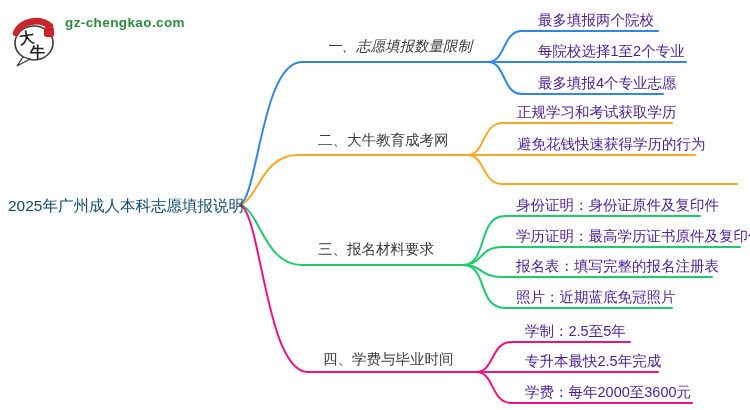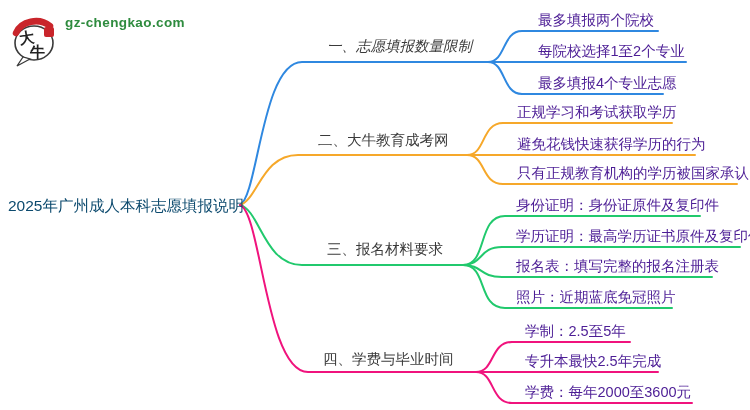--- a/index.html
+++ b/index.html
@@ -102,30 +102,29 @@
     </svg>
     <div class="logo-textcol">
       <div class="logo-sub">gz-chengkao.com</div>
     </div>
   </div>
 
   <div class="root-node">2025年广州成人本科志愿填报说明</div>
 
   <div class="branch-label" style="left:327px; top:37px;font-style:italic;">一、志愿填报数量限制</div>
   <div class="branch-label" style="left:318px; top:131px;">二、大牛教育成考网</div>
-  <div class="branch-label" style="left:327px; top:240px;">三、报名材料要求</div>
+  <div class="branch-label" style="left:318px; top:240px;">三、报名材料要求</div>
   <div class="branch-label" style="left:323px; top:350px;">四、学费与毕业时间</div>
 
   <div class="leaf-label" style="left:538px; top:11px;">最多填报两个院校</div>
   <div class="leaf-label" style="left:538px; top:42px;">每院校选择1至2个专业</div>
   <div class="leaf-label" style="left:538px; top:74px;">最多填报4个专业志愿</div>
 
   <div class="leaf-label" style="left:517px; top:103px;">正规学习和考试获取学历</div>
   <div class="leaf-label" style="left:517px; top:135px;">避免花钱快速获得学历的行为</div>
-  <div class="leaf-label" style="left:517px; top:164px;">只有正规教育机构的学历被国家承认</div>
 
   <div class="leaf-label" style="left:516px; top:196px;">身份证明：身份证原件及复印件</div>
   <div class="leaf-label" style="left:516px; top:227px;">学历证明：最高学历证书原件及复印件</div>
   <div class="leaf-label" style="left:516px; top:257px;">报名表：填写完整的报名注册表</div>
   <div class="leaf-label" style="left:516px; top:288px;">照片：近期蓝底免冠照片</div>
 
   <div class="leaf-label" style="left:525px; top:322px;">学制：2.5至5年</div>
   <div class="leaf-label" style="left:525px; top:352px;">专升本最快2.5年完成</div>
   <div class="leaf-label" style="left:525px; top:383px;">学费：每年2000至3600元</div>
 

